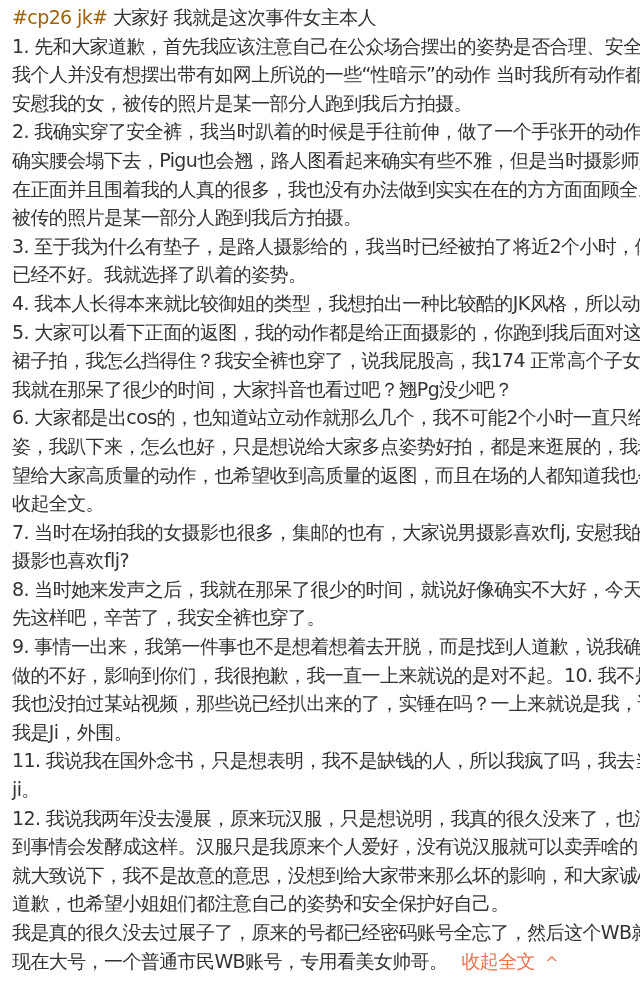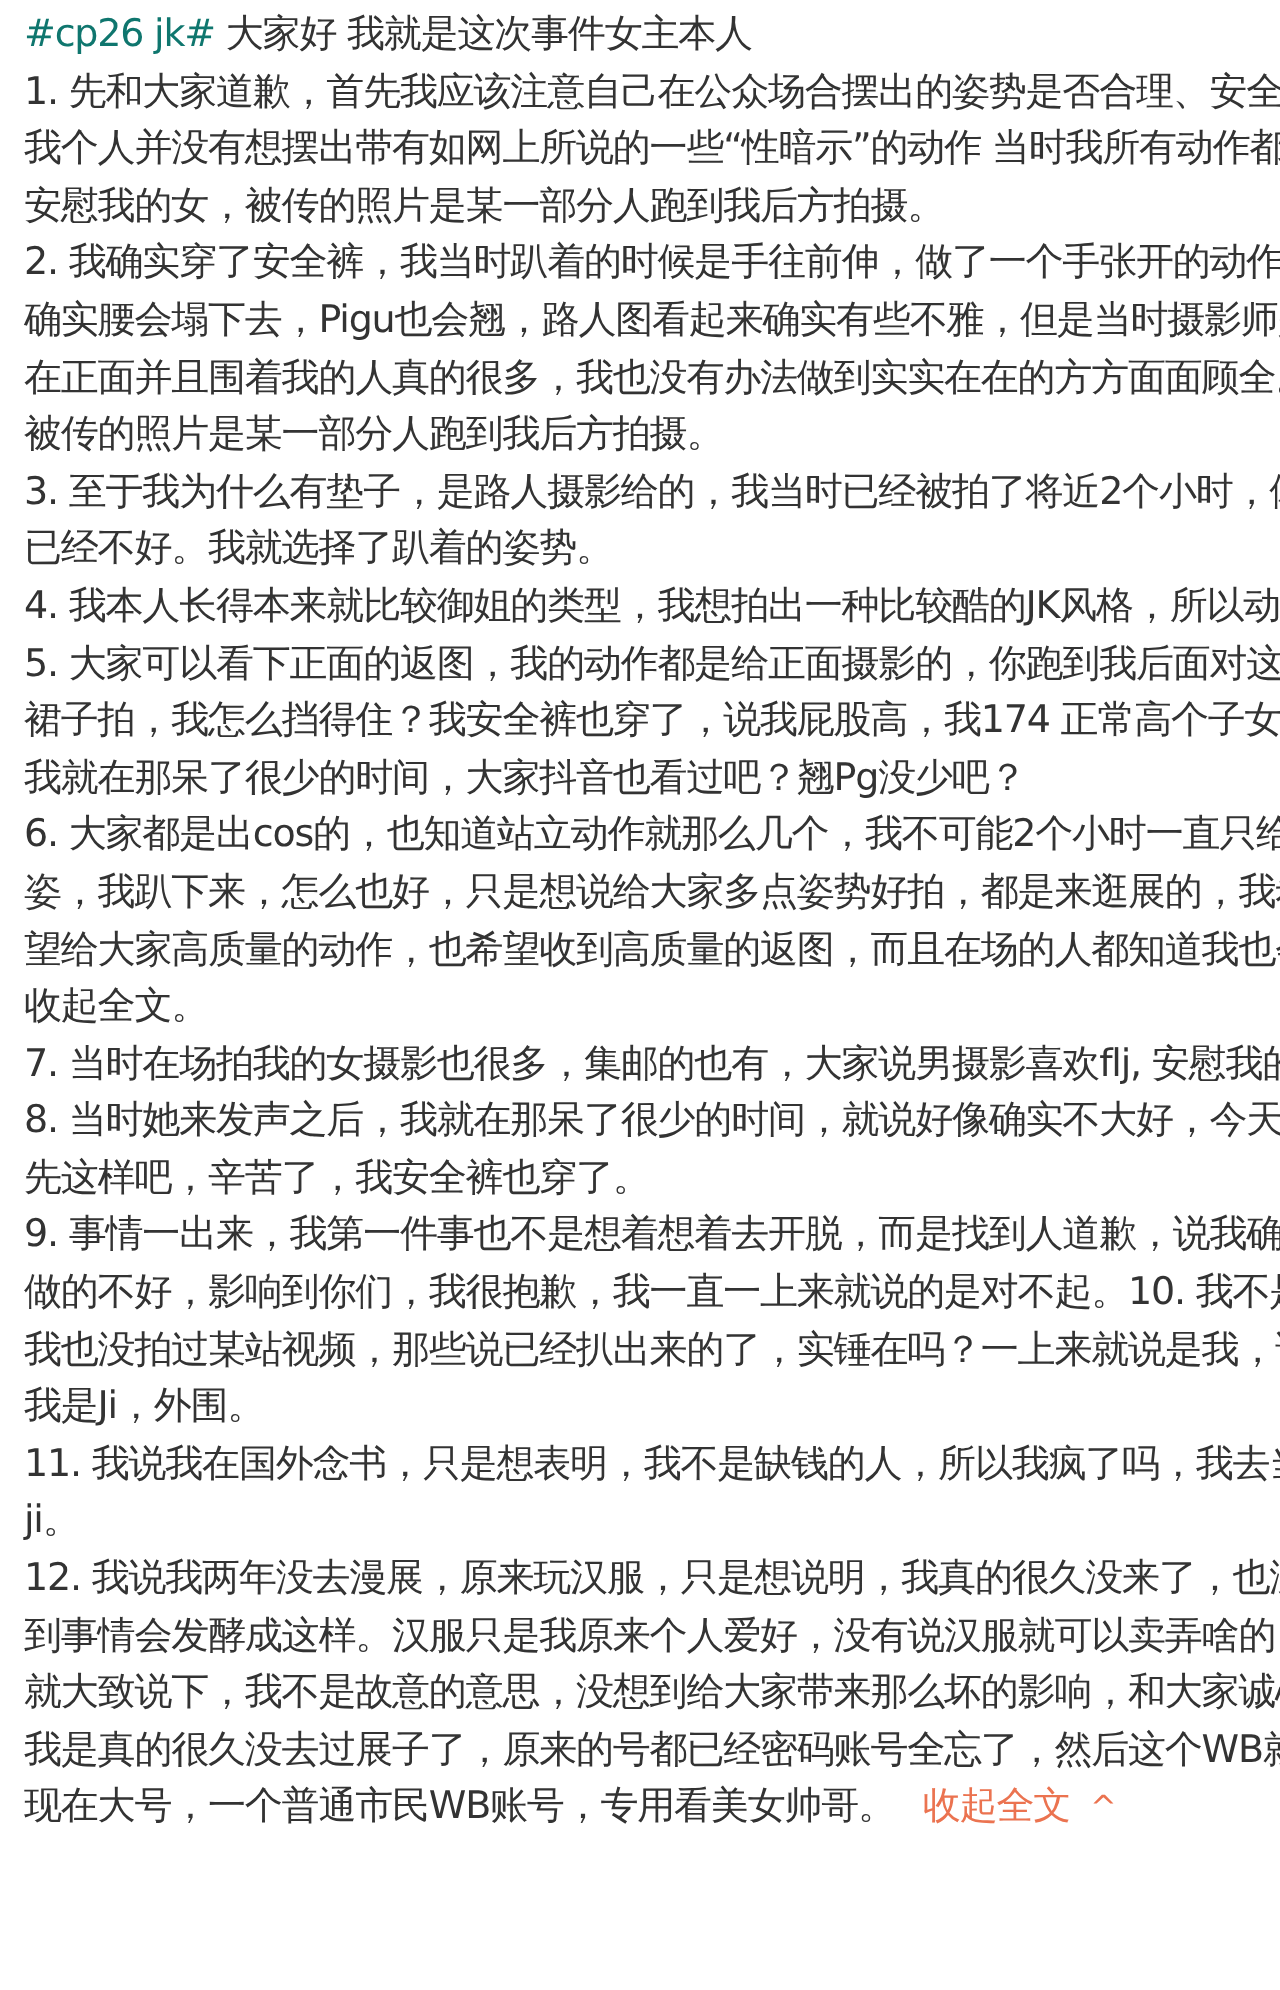--- a/index.html
+++ b/index.html
@@ -4,21 +4,21 @@
 <style>
   html, body { margin: 0; padding: 0; background: #ffffff; }
   body { width: 640px; height: 995px; overflow: hidden; }
   .post {
     position: absolute; left: 12px; top: 3px; width: 622px;
     font-family: "DejaVu Sans", "Liberation Sans", sans-serif;
     font-size: 19px; line-height: 28.6px; color: #333333;
     letter-spacing: -0.6px;
   }
   .line { white-space: nowrap; height: 28.6px; }
-  .hashtag { color: #0f766e; }
+  .hashtag { color: #a16207; }
   .collapse { color: #eb7350; margin-left: 14px; }
   .chev { color: #eb7350; margin-left: 10px; font-size: 16px; }
 </style>
 </head>
 <body>
 
 <div class="post">
   <div class="line">
     <span class="hashtag">#cp26 jk#</span><span> 大家好 我就是这次事件女主本人</span>
   </div>
@@ -34,29 +34,31 @@
       <div class="line">已经不好。我就选择了趴着的姿势。</div>
       <div class="line">4. 我本人长得本来就比较御姐的类型，我想拍出一种比较酷的JK风格，所以动作</div>
       <div class="line">5. 大家可以看下正面的返图，我的动作都是给正面摄影的，你跑到我后面对这我</div>
       <div class="line">裙子拍，我怎么挡得住？我安全裤也穿了，说我屁股高，我174 正常高个子女孩</div>
       <div class="line">我就在那呆了很少的时间，大家抖音也看过吧？翘Pg没少吧？</div>
       <div class="line">6. 大家都是出cos的，也知道站立动作就那么几个，我不可能2个小时一直只给站</div>
       <div class="line">姿，我趴下来，怎么也好，只是想说给大家多点姿势好拍，都是来逛展的，我希</div>
       <div class="line">望给大家高质量的动作，也希望收到高质量的返图，而且在场的人都知道我也会</div>
       <div class="line">收起全文。</div>
       <div class="line">7. 当时在场拍我的女摄影也很多，集邮的也有，大家说男摄影喜欢flj, 安慰我的女</div>
+      <div class="line">摄影也喜欢flj?</div>
       <div class="line">8. 当时她来发声之后，我就在那呆了很少的时间，就说好像确实不大好，今天就</div>
       <div class="line">先这样吧，辛苦了，我安全裤也穿了。</div>
       <div class="line">9. 事情一出来，我第一件事也不是想着想着去开脱，而是找到人道歉，说我确实</div>
       <div class="line">做的不好，影响到你们，我很抱歉，我一直一上来就说的是对不起。10. 我不是flj,</div>
       <div class="line">我也没拍过某站视频，那些说已经扒出来的了，实锤在吗？一上来就说是我，说</div>
       <div class="line">我是Ji，外围。</div>
       <div class="line">11. 我说我在国外念书，只是想表明，我不是缺钱的人，所以我疯了吗，我去当</div>
       <div class="line">ji。</div>
       <div class="line">12. 我说我两年没去漫展，原来玩汉服，只是想说明，我真的很久没来了，也没想</div>
       <div class="line">到事情会发酵成这样。汉服只是我原来个人爱好，没有说汉服就可以卖弄啥的，</div>
       <div class="line">就大致说下，我不是故意的意思，没想到给大家带来那么坏的影响，和大家诚心</div>
+      <div class="line">道歉，也希望小姐姐们都注意自己的姿势和安全保护好自己。</div>
       <div class="line">我是真的很久没去过展子了，原来的号都已经密码账号全忘了，然后这个WB就是</div>
     </div>
   <div class="line">
     <span>现在大号，一个普通市民WB账号，专用看美女帅哥。</span><span class="collapse">收起全文</span><span class="chev">^</span>
   </div>
 </div>
 
 </body></html>

